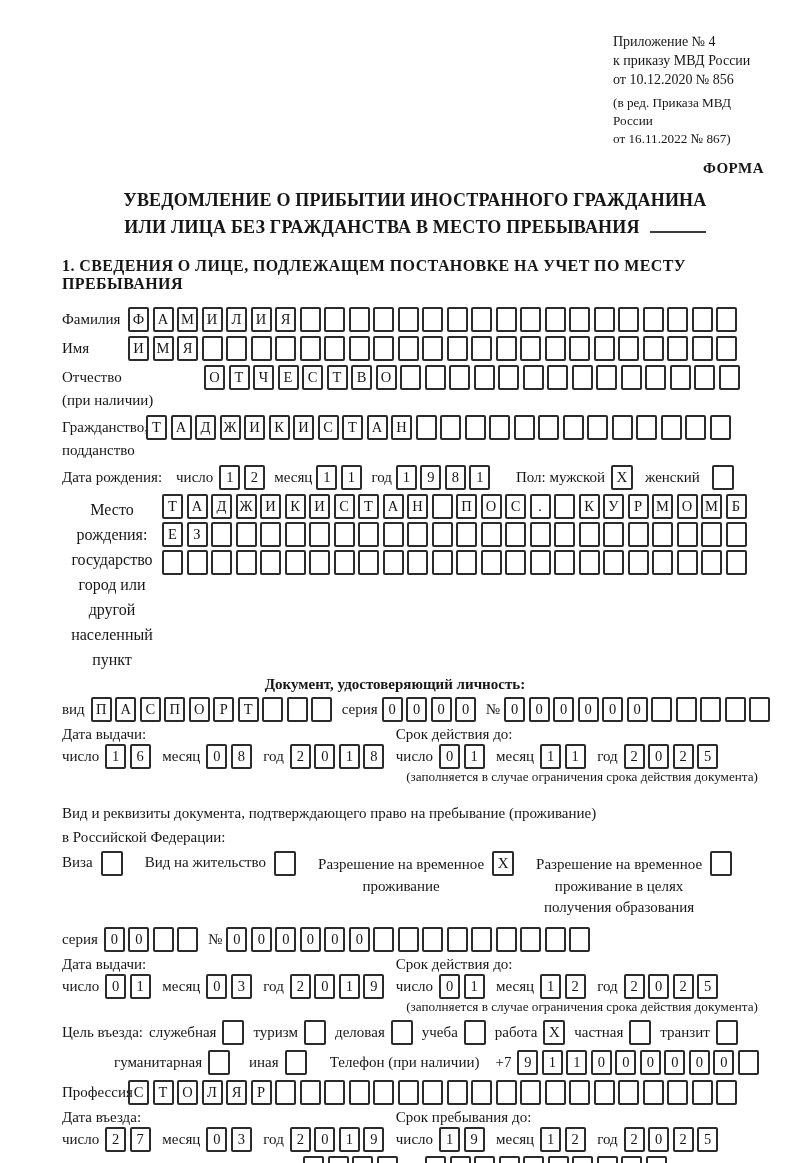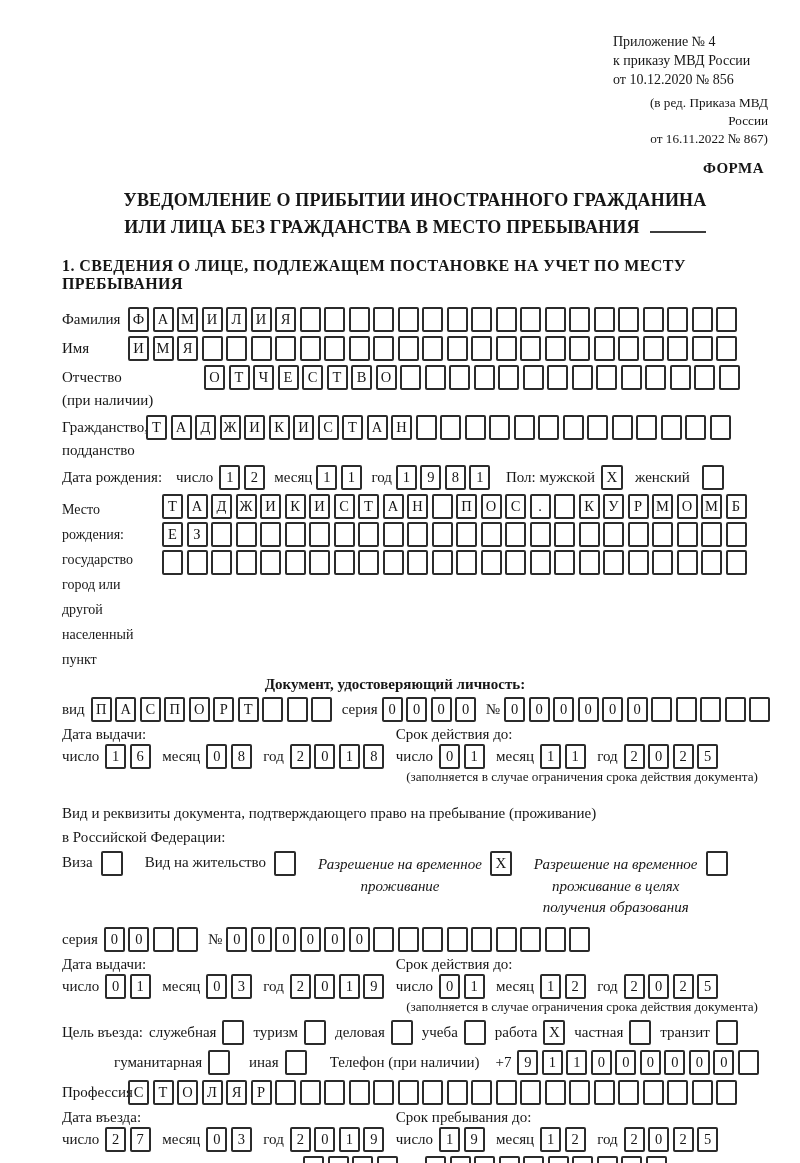--- a/index.html
+++ b/index.html
@@ -21,34 +21,34 @@
     line-height:21px; font-size:14.5px; flex-shrink:0;
   }
   .checkbox {
     display:inline-block; width:22px; height:25px;
     border:2px solid #2b2b2b; border-radius:2px;
     text-align:center; line-height:21px; font-size:15px; flex-shrink:0;
   }
 
   
   .top-right { margin-left:551px; font-size:14px; line-height:1.36; }
-  .top-right .edition { font-size:13.2px; margin-top:5px;text-align:right; }
+  .top-right .edition { font-size:13.2px; margin-top:5px; }
   .forma { text-align:right; font-weight:bold; margin-top:12px; padding-right:4px; letter-spacing:.5px; }
   .title { text-align:center; font-weight:bold; font-size:18px; line-height:1.5; margin-top:10px; letter-spacing:.2px; }
   .title-underline { display:inline-block; width:56px; border-bottom:2px solid #3c3c3c; margin-left:10px; }
   .section-heading { font-weight:bold; font-size:16px; margin-top:16px; letter-spacing:.4px; }
 
   .fields { margin-top:14px; }
   .frow { display:flex; align-items:flex-start; margin-bottom:4px; }
   .flabel { flex-shrink:0; padding-top:3px; line-height:1.3; }
   .flabel .subline { margin-top:4px; }
   .w-surname,.w-name,.w-prof { width:66px; }
   .w-patr { width:142px; }
   .w-cit { width:84px; }
-  .w-bp { width:100px; font-size:14px; }
+  .w-bp { width:100px; font-size:16px;text-align:center; }
   .w-bp div { line-height:25px; }
   .w-vid { width:46px; }
   .stack-rows .cells-row { margin-bottom:3px; }
 
   .inline-row { display:flex; align-items:center; margin-bottom:4px; }
   .dlabel { margin-right:6px; }
   .mid-label { margin:0 4px 0 6px; }
 
   .doc-heading { text-align:center; font-weight:bold; margin:2px 40px 4px 0; }
 
@@ -57,21 +57,21 @@
   .dg-row { display:flex; align-items:center; }
   .dg-row .cells { margin-right:8px; }
   .date-group + .date-group { margin-left:auto; margin-right:48px; }
   .note { text-align:right; font-size:13.2px; margin:0 10px 5px 0; }
 
   .intro { line-height:1.6;margin-top:16px; }
 
   .options-row { display:flex; align-items:flex-start; margin:2px 0 8px 0; }
   .opt { display:flex; align-items:flex-start; }
   .opt .opt-label { padding-top:3px; margin-right:8px; }
-  .opt-stack { text-align:center; line-height:1.45; padding-top:3px; margin-right:8px;font-style:italic; }
+  .opt-stack { text-align:center; line-height:1.45; padding-top:3px; margin-right:8px; }
   .opt-stack div {}
   .opt + .opt { margin-left:22px; }
 
   .purpose-line { display:flex; align-items:center; margin-bottom:5px; }
   .popt { display:flex; align-items:center; margin-right:9px; }
   .popt .opt-label { margin-right:6px; }
   .phone-part { display:flex; align-items:center; margin-left:14px; }
   .phone-part .pp-label { margin-right:16px; }
   .phone-part .pp-prefix { margin-right:6px; }
 </style>
@@ -239,21 +239,21 @@
           <span class="cell">1</span>
           <span class="cell">1</span>
         </span>
       <span class="dlabel mid-label">год</span>
       <span class="cells">
           <span class="cell">1</span>
           <span class="cell">9</span>
           <span class="cell">8</span>
           <span class="cell">1</span>
         </span>
-      <span class="dlabel" style="margin-left:12px">Пол: мужской</span>
+      <span class="dlabel" style="margin-left:22px">Пол: мужской</span>
       <span class="checkbox">X</span>
       <span class="dlabel" style="margin-left:12px">женский</span>
       <span class="checkbox" style="margin-left:6px"></span>
     </div>
 
     <div class="frow">
       <div class="flabel w-bp">
         <div>Место рождения:</div>
         <div>государство</div>
         <div>город или другой</div>

